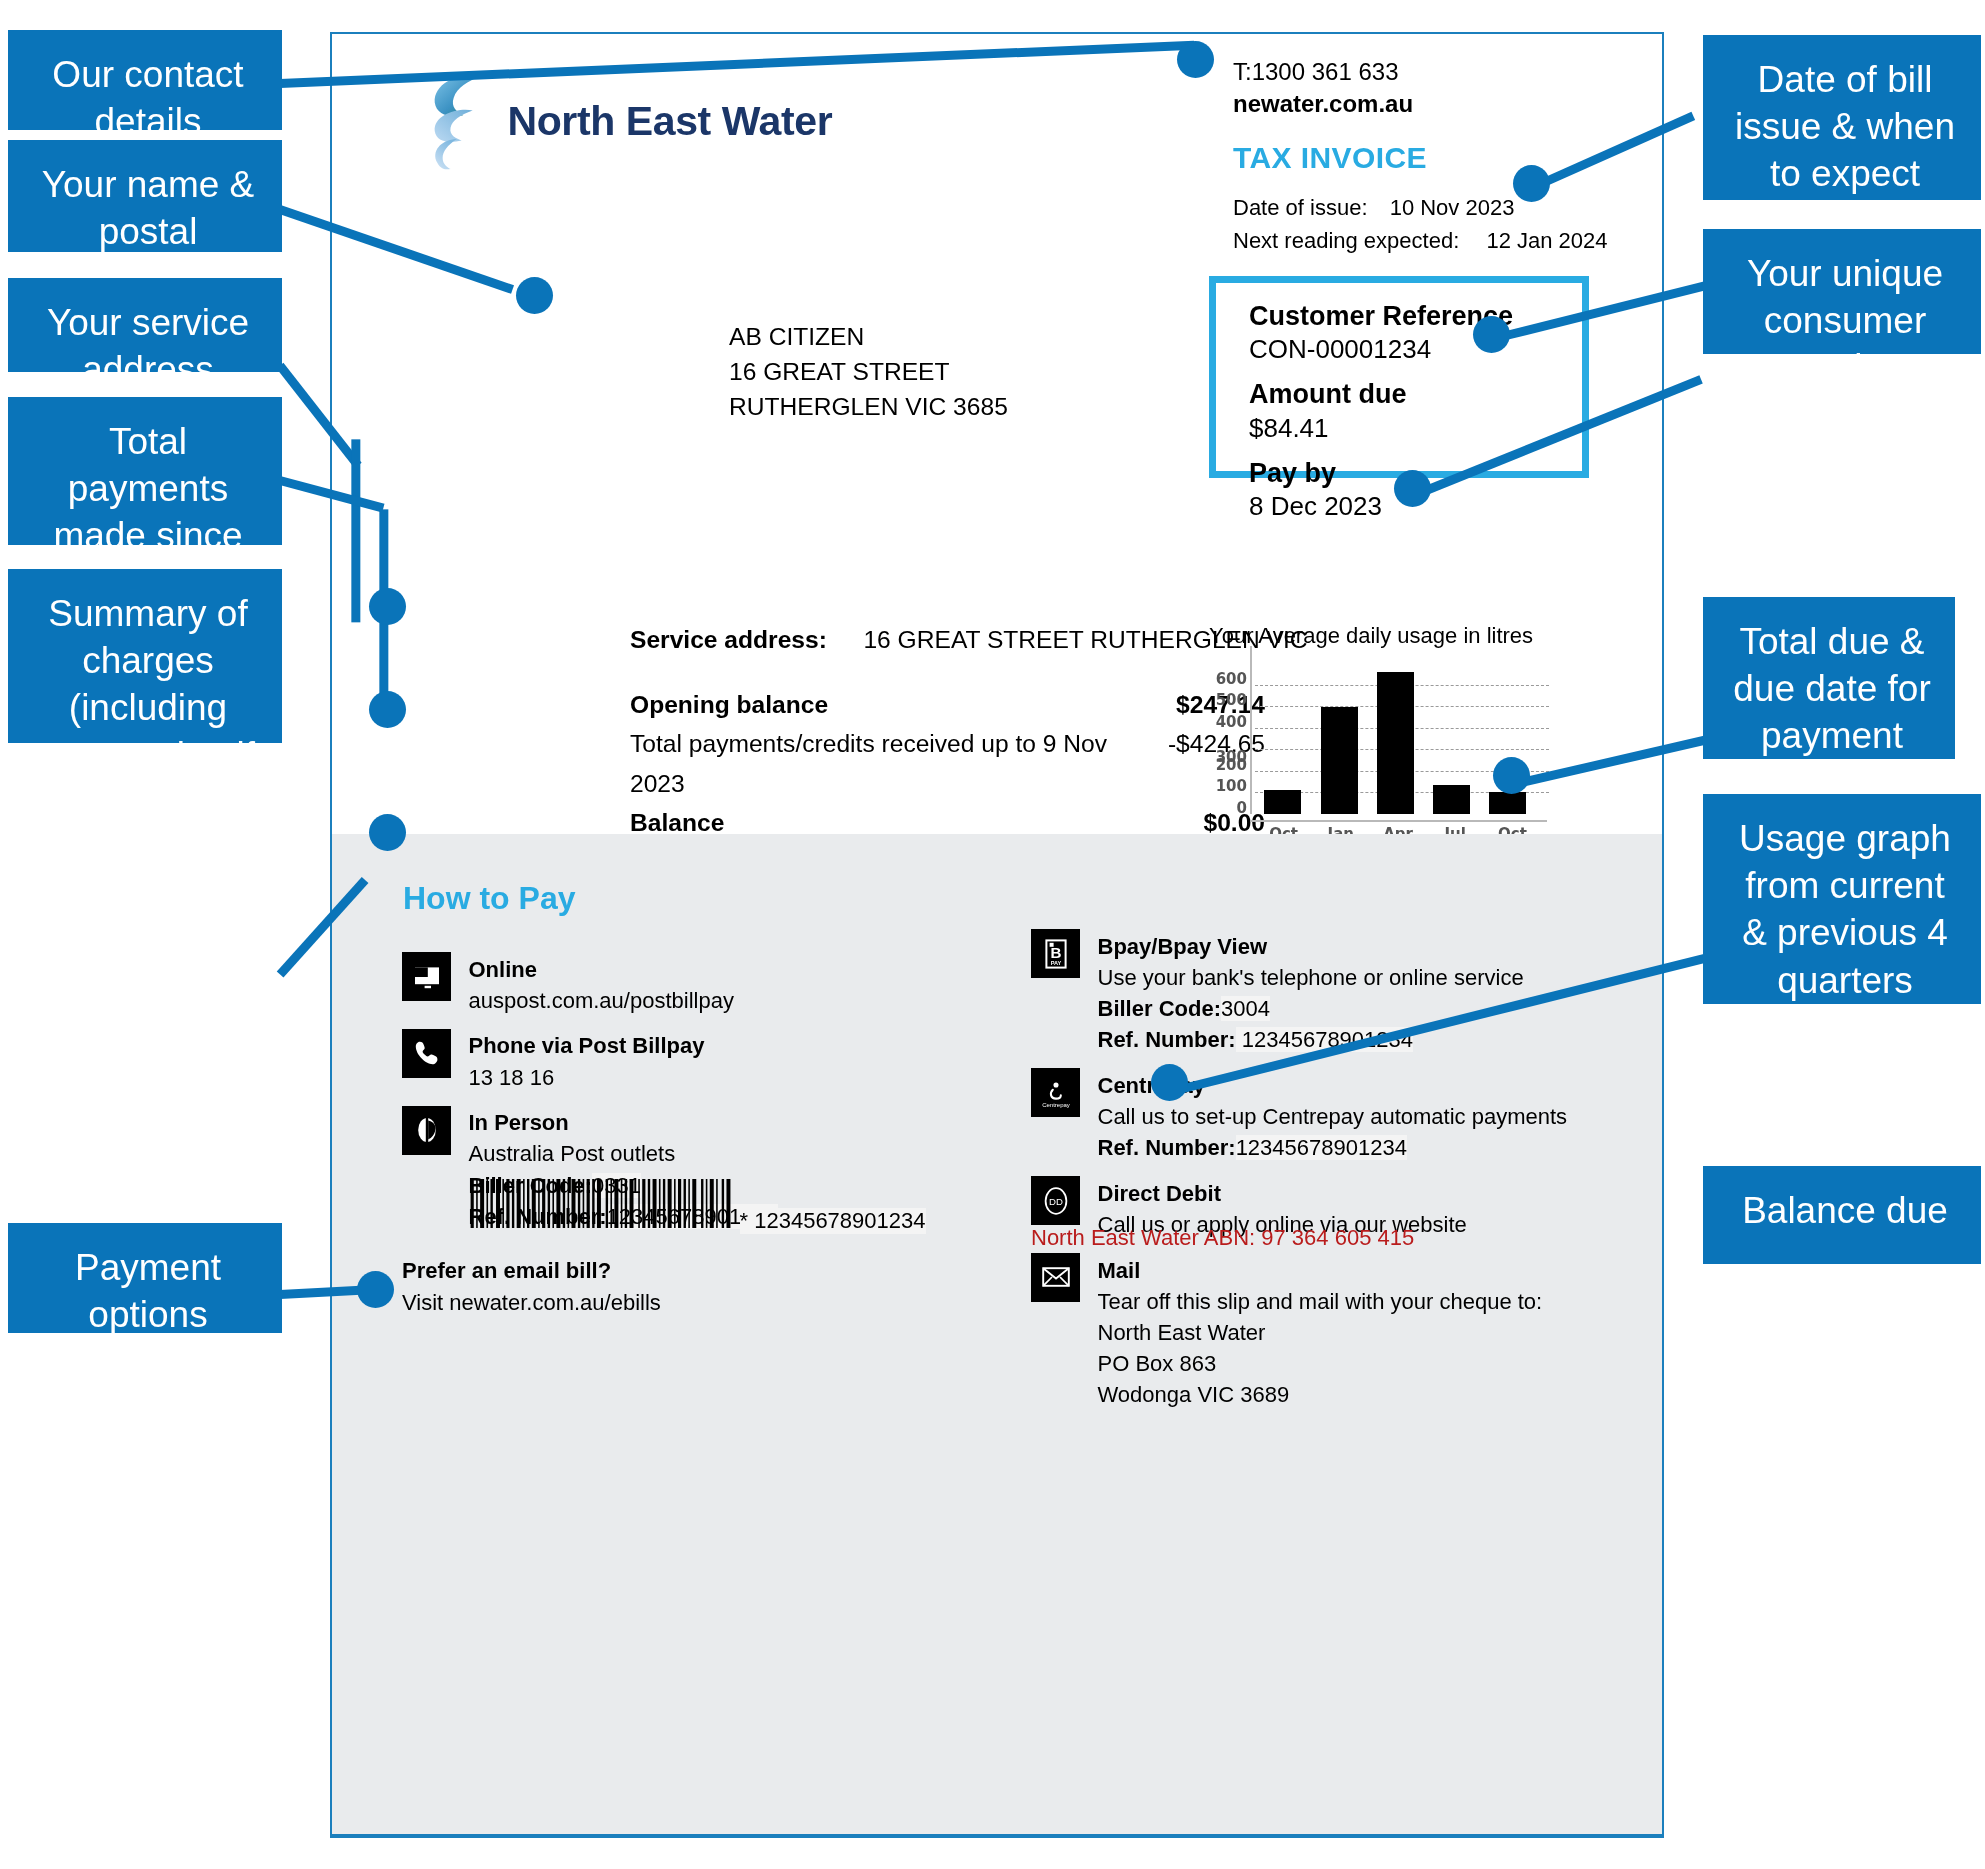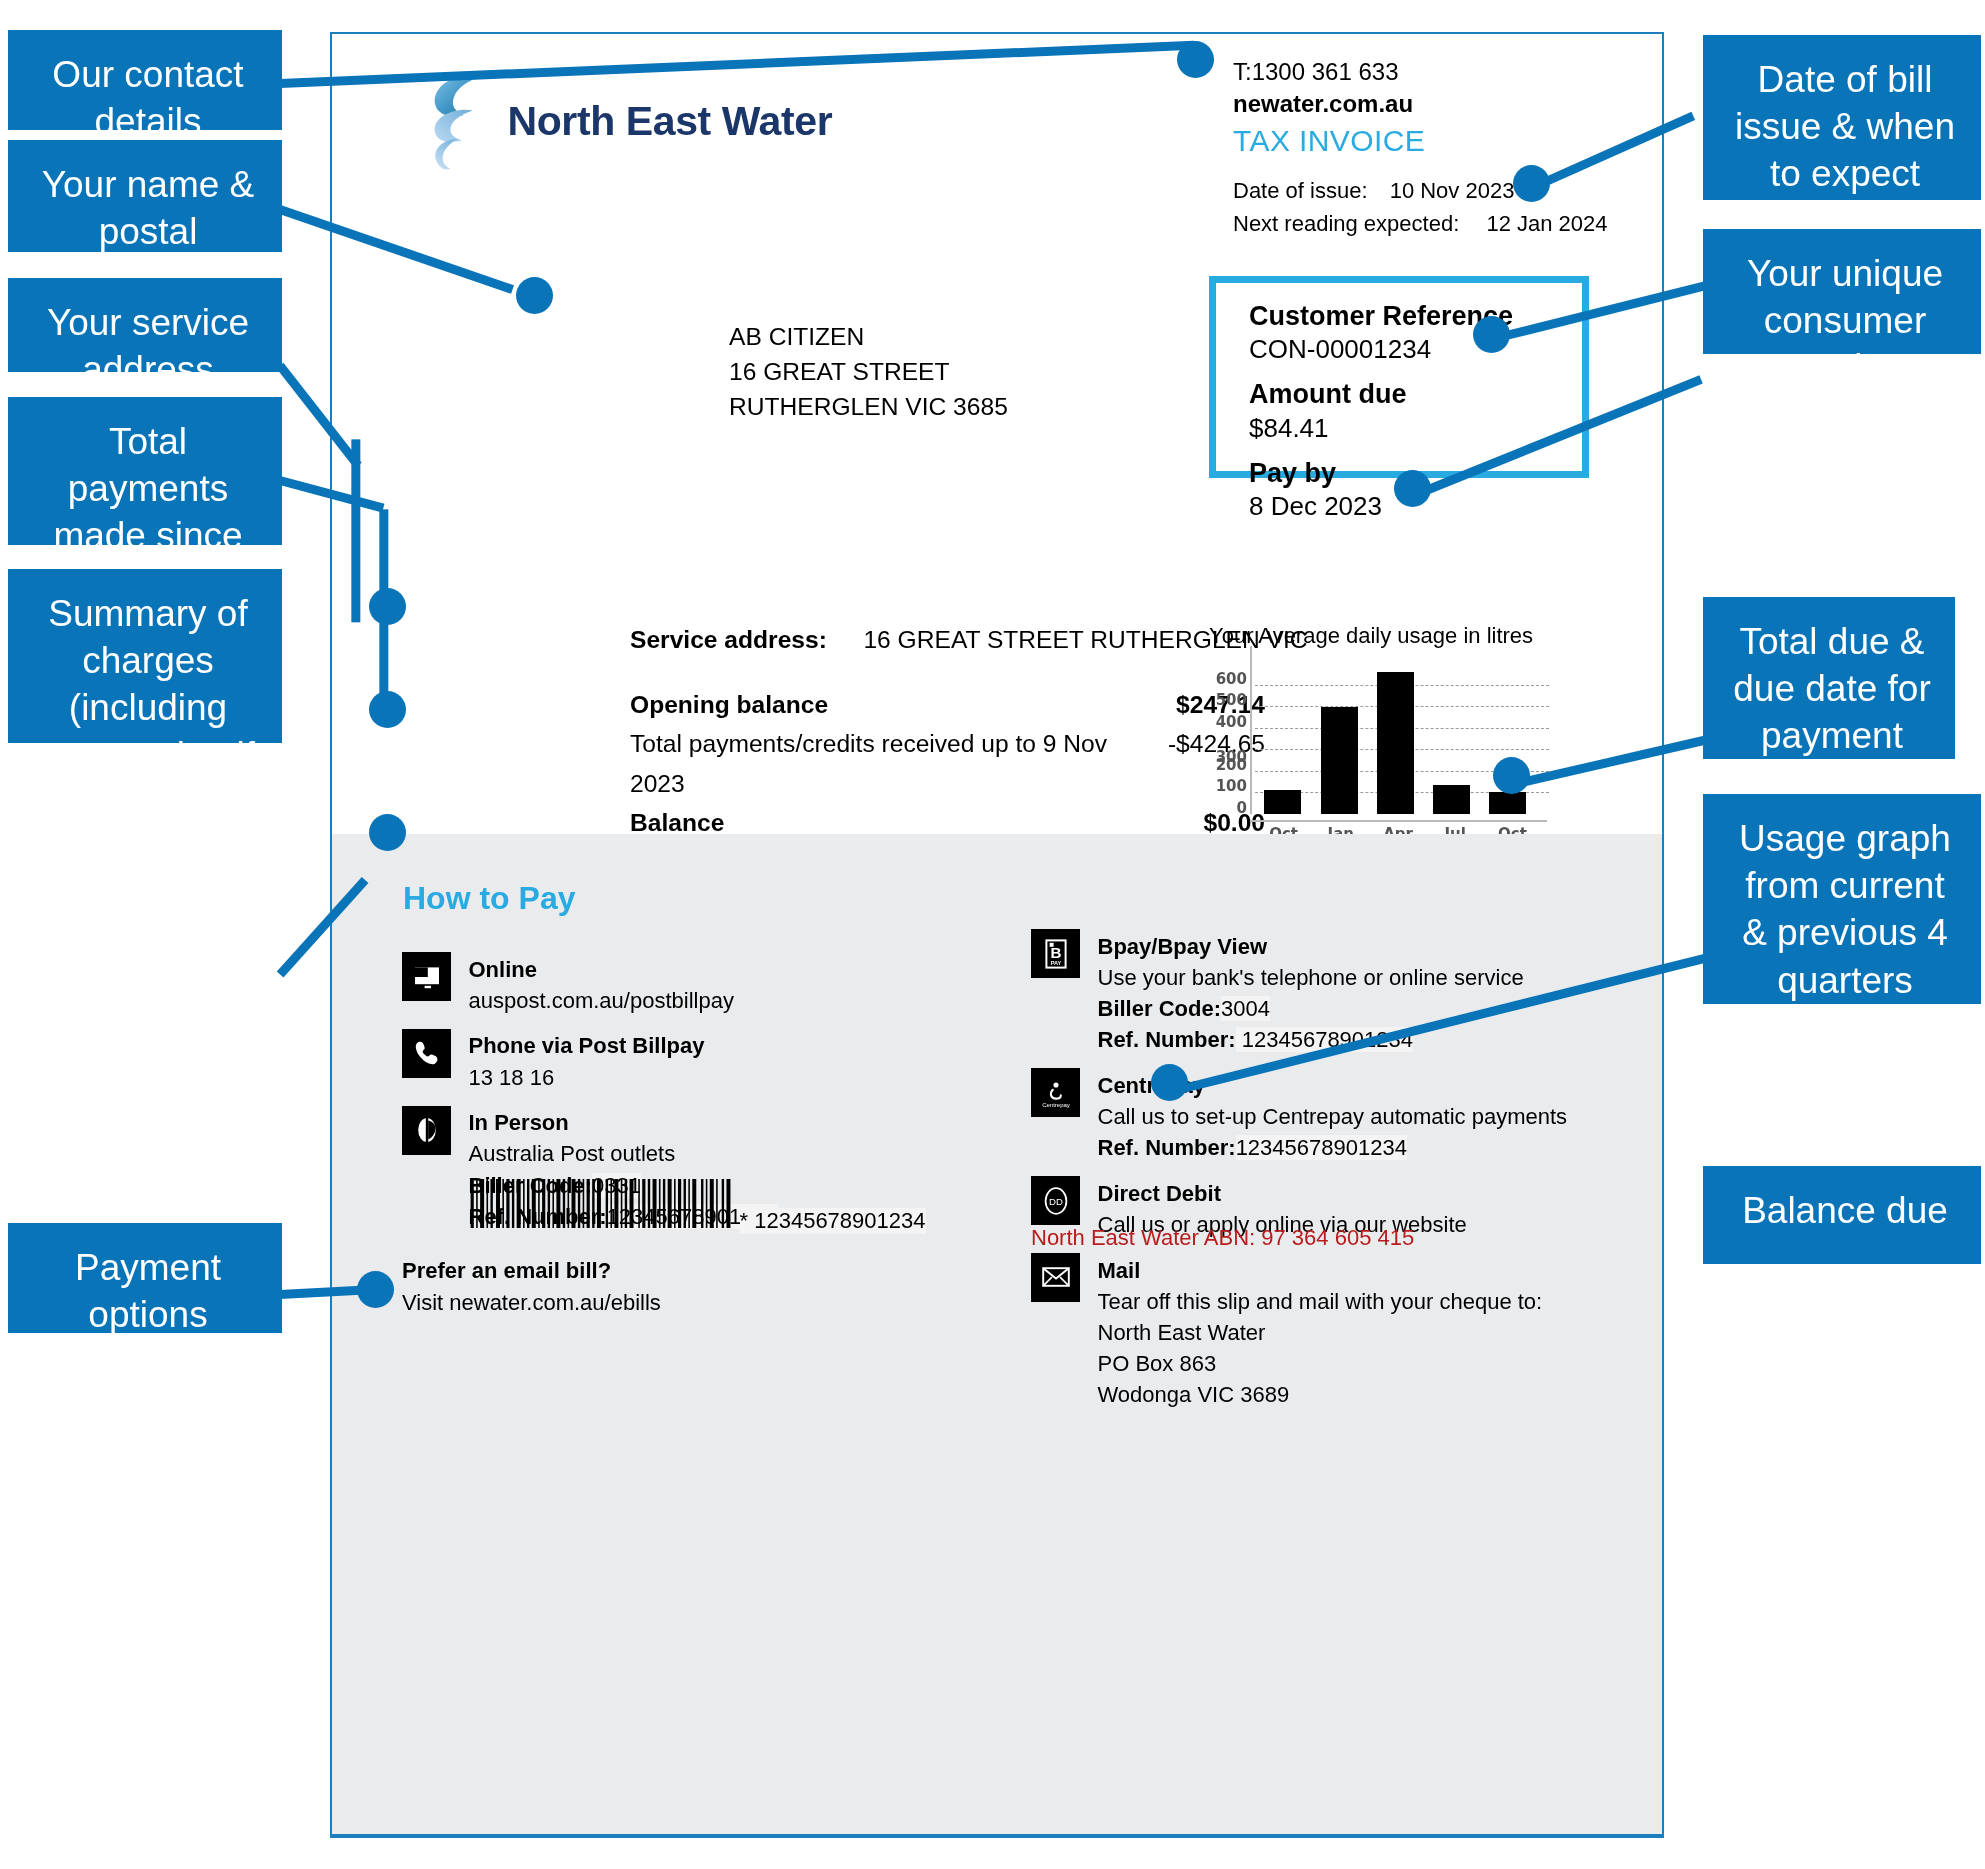--- a/index.html
+++ b/index.html
@@ -57,22 +57,22 @@
   .logo-mark { width: 87px; height: 111px; }
   .logo-text {
     font-size: 41px; font-weight: bold; color: #1b3668;
     letter-spacing: -0.4px; margin-left: 9.5px;
   }
 
   .contact-block { position: absolute; left: 901px; top: 22px; }
   .contact-phone { font-size: 24px; color: #000; line-height: 1.33; }
   .contact-web { font-size: 24px; color: #000; font-weight: bold; line-height: 1.33; }
   .tax-invoice {
-    font-size: 30px; font-weight: normal; color: #29ABE2;
-    margin-top: 4px; letter-spacing: 0.4px;
+    font-size: 30px; font-weight: bold; color: #29ABE2;
+    margin-top: 21px; letter-spacing: 0.4px;
   }
   .issue-row { font-size: 22px; color: #000; margin-top: 20.6px; }
   .issue-row span.val { margin-left: 16px; }
   .next-row { font-size: 22px; color: #000; margin-top: 6.4px; }
   .next-row span.val { margin-left: 21px; }
 
   
   .ref-box {
     position: absolute; left: 877px; top: 242px;
     width: 380px; height: 202px;

